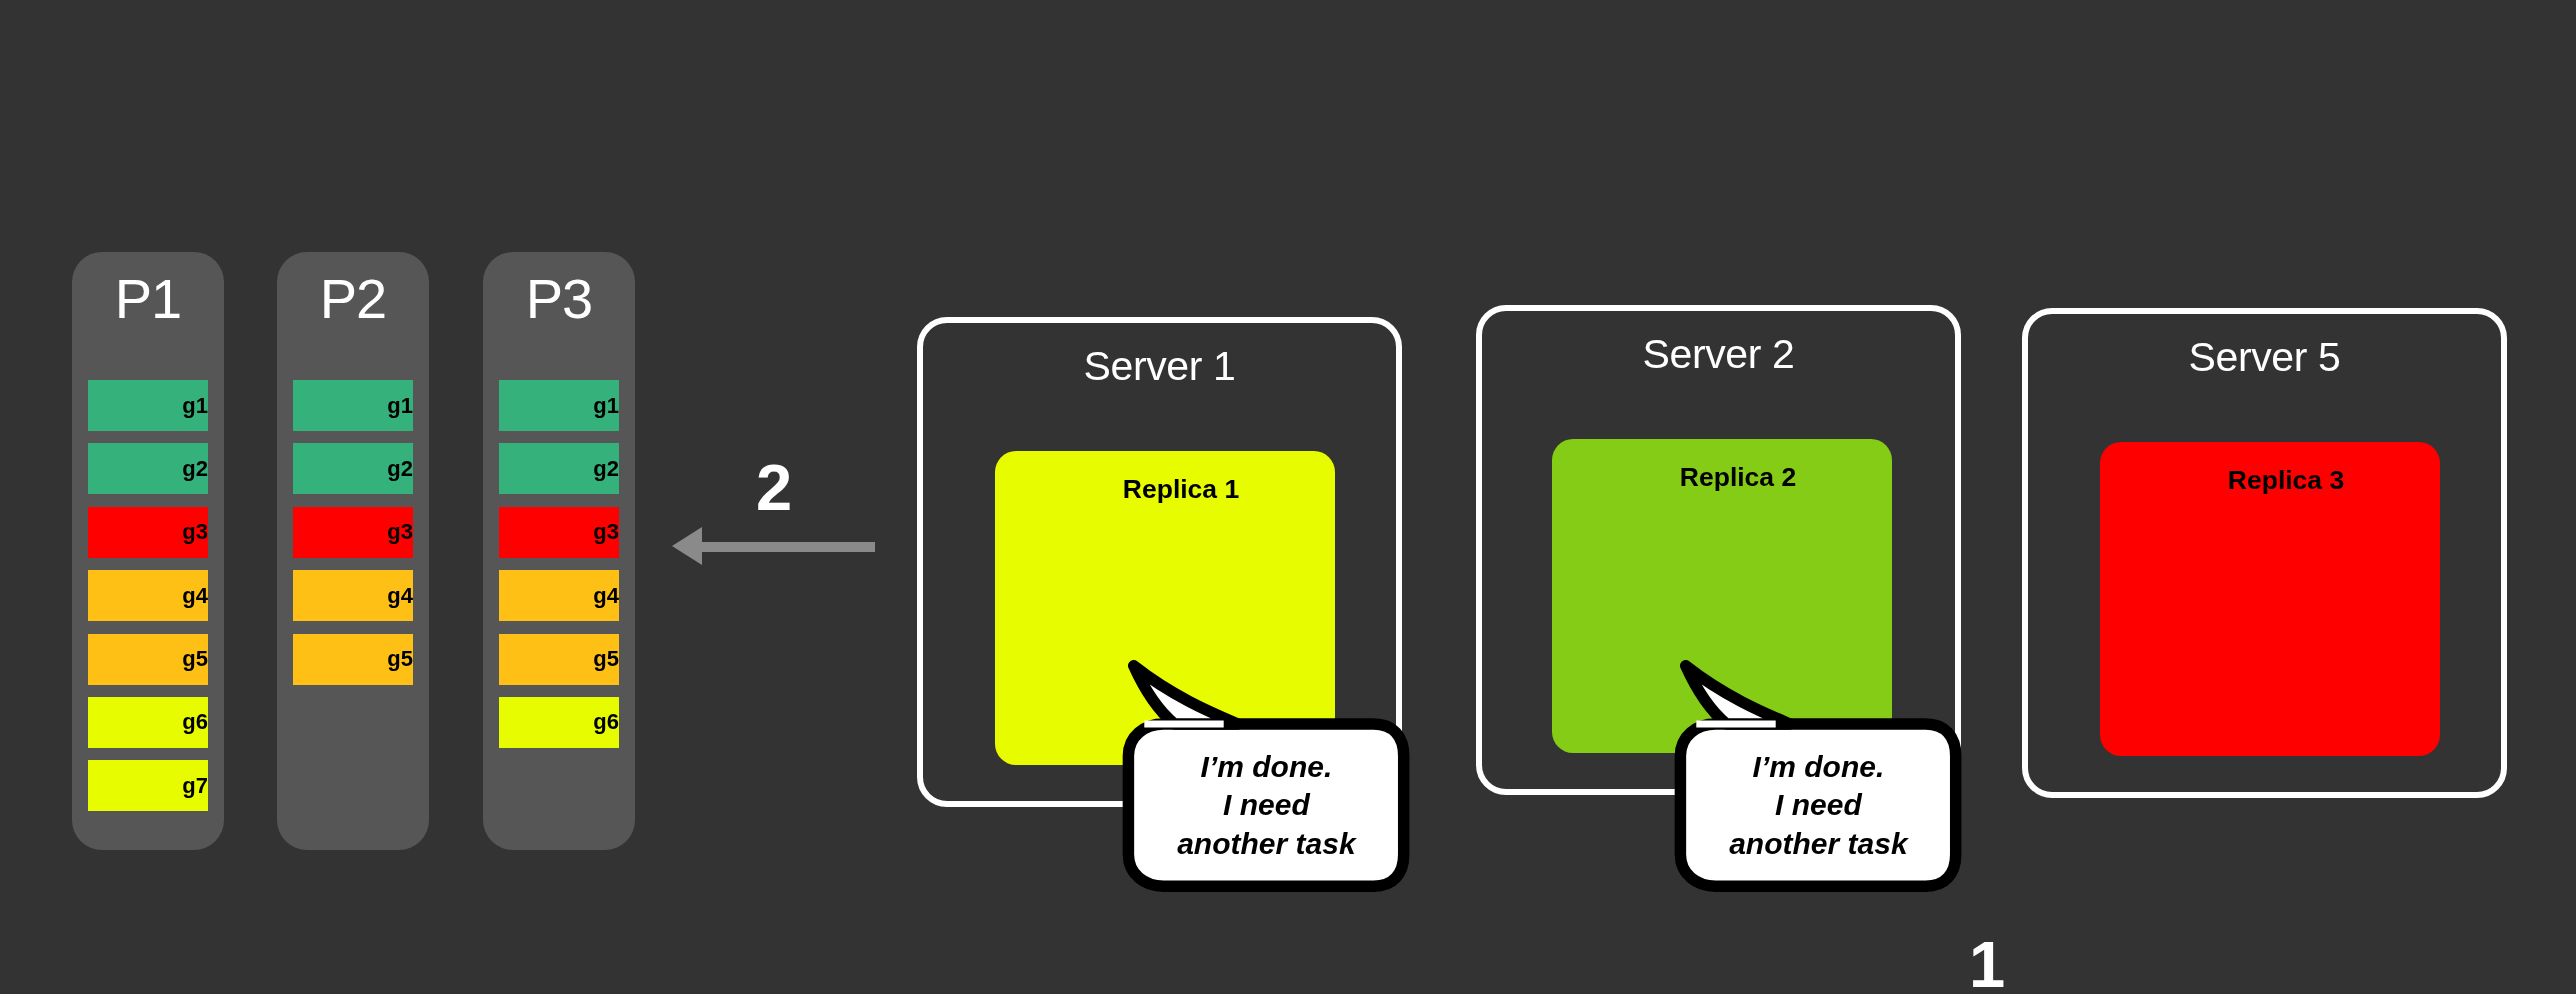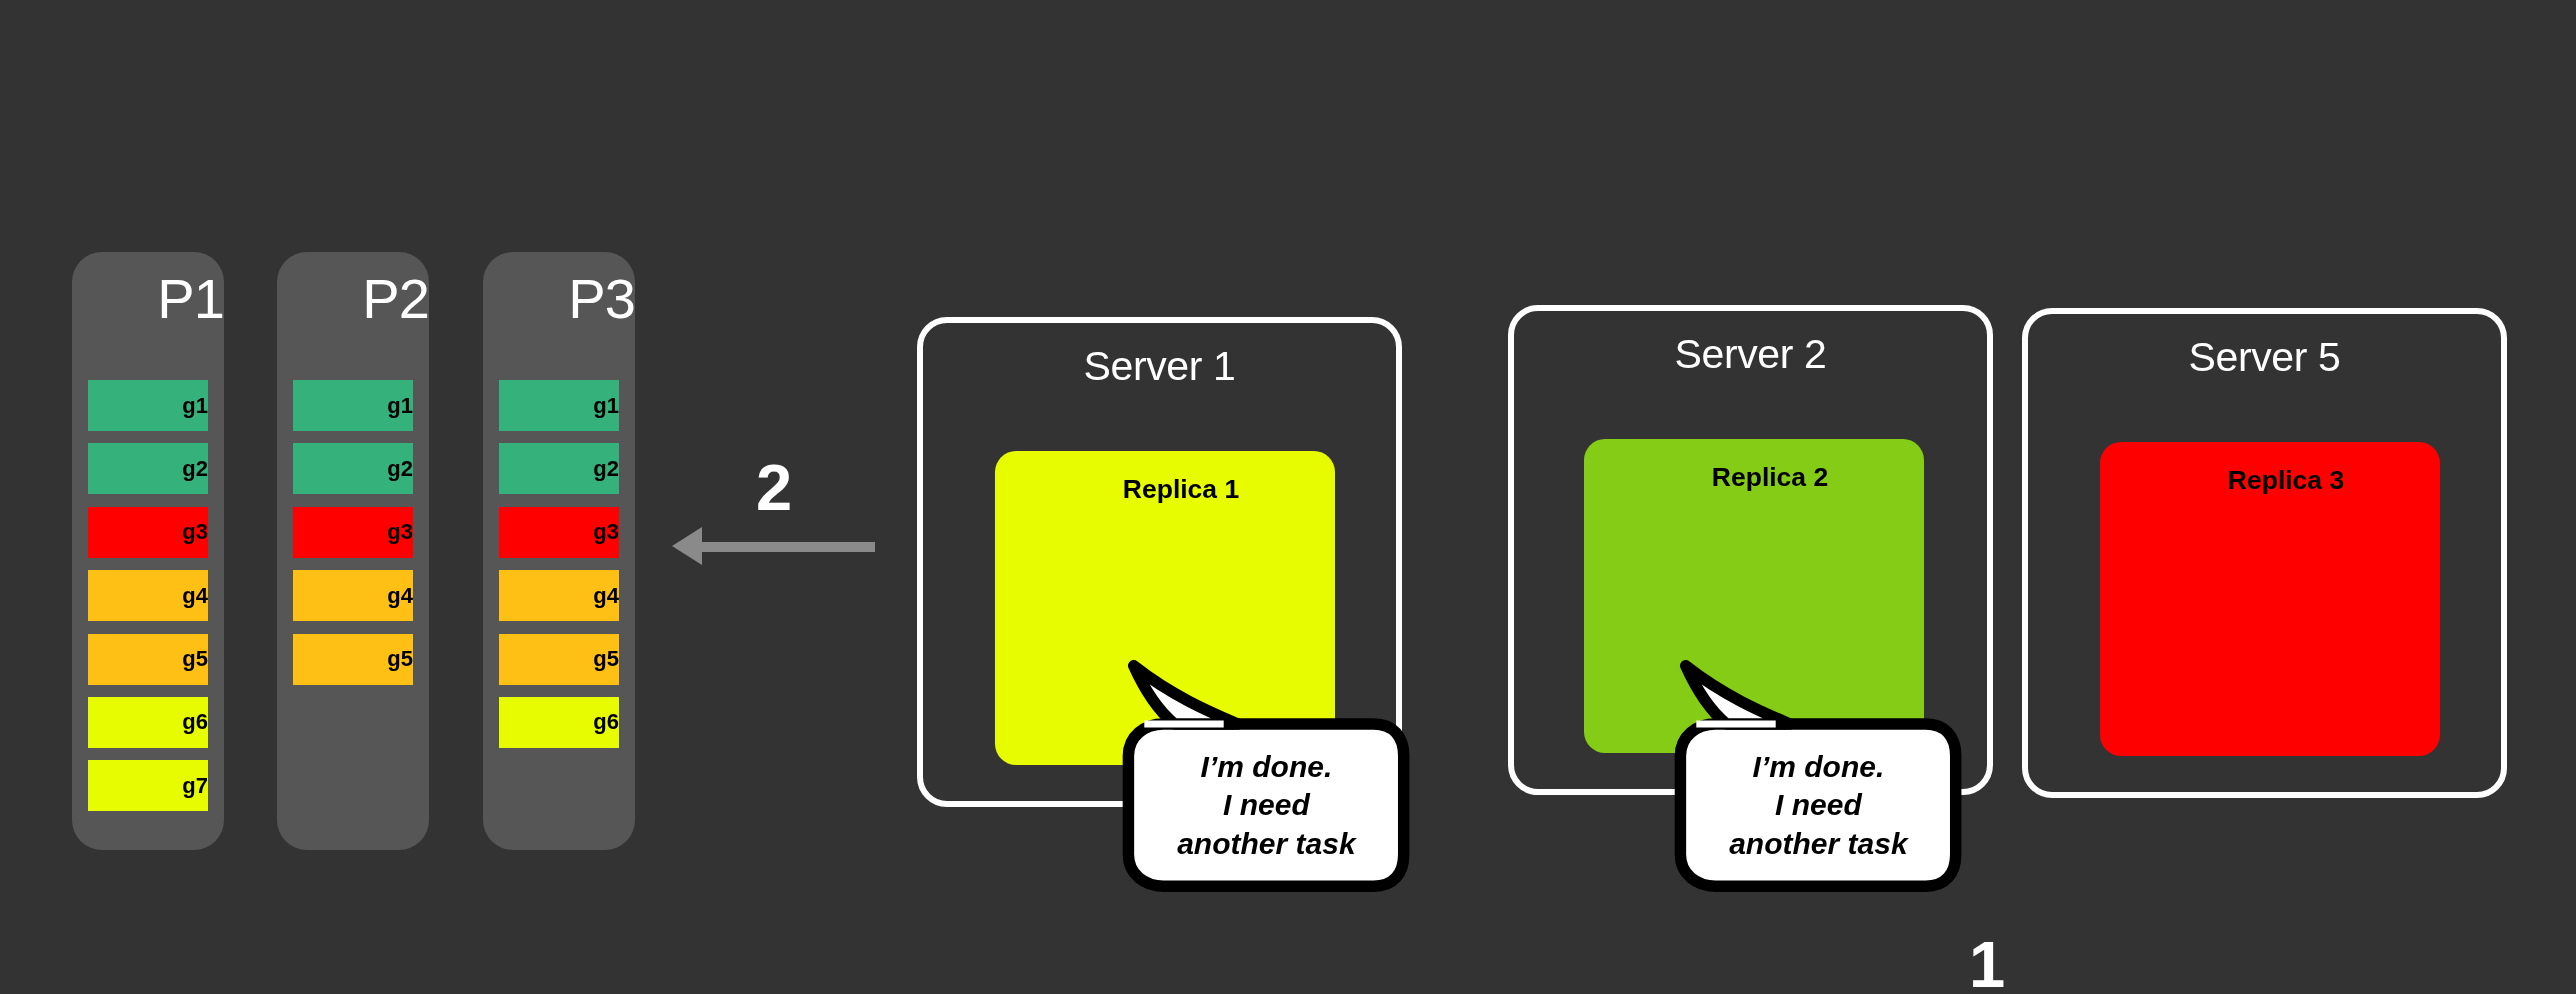--- a/index.html
+++ b/index.html
@@ -23,21 +23,21 @@
     position: absolute;
     background: #565656;
     border-radius: 30px;
     box-sizing: border-box;
   }
   .partition-title {
     position: absolute;
     top: 19.4px;
     left: 0;
     right: 0;
-    text-align: right;
+    text-align: center;
     color: #ffffff;
     font-size: 56px;
     font-weight: 400;
     letter-spacing: -0.9px;
     line-height: 1;
   }
   .gstack {
     position: absolute;
     left: 16px;
     right: 16px;
@@ -252,21 +252,21 @@
                C 118 32, 74 14, 28 -22 Z" fill="#ffffff" stroke="#000000" stroke-width="13" stroke-linejoin="round"></path>
       <path d="M 40 48 L 130 48 L 130 40 L 40 40 Z" fill="#ffffff" stroke="none"></path>
     </svg>
     <div class="bubble-text" style="top:39px; left:19.4px; width:276px; height:163px;">
       <span>I’m done.</span>
       <span>I need</span>
       <span>another task</span>
     </div>
   </div>
 
-  <div class="server-box" style="left:1476px; top:305px; width:485px; height:490px;margin-left:32px;">
+  <div class="server-box" style="left:1476px; top:305px; width:485px; height:490px;">
     <div class="server-title">Server 2</div>
     <div class="replica" style="left:70px; top:128px; width:340px; height:314px; background:#84cc16;">
       <div class="replica-label">Replica 2</div>
     </div>
   </div>
 
   <div class="bubble" style="left:1661px; top:685px; width:300px; height:212px;">
     <svg width="300" height="212" viewBox="0 0 340 240">
       <path d="M 22 80
                C 22 58, 40 44, 62 44

